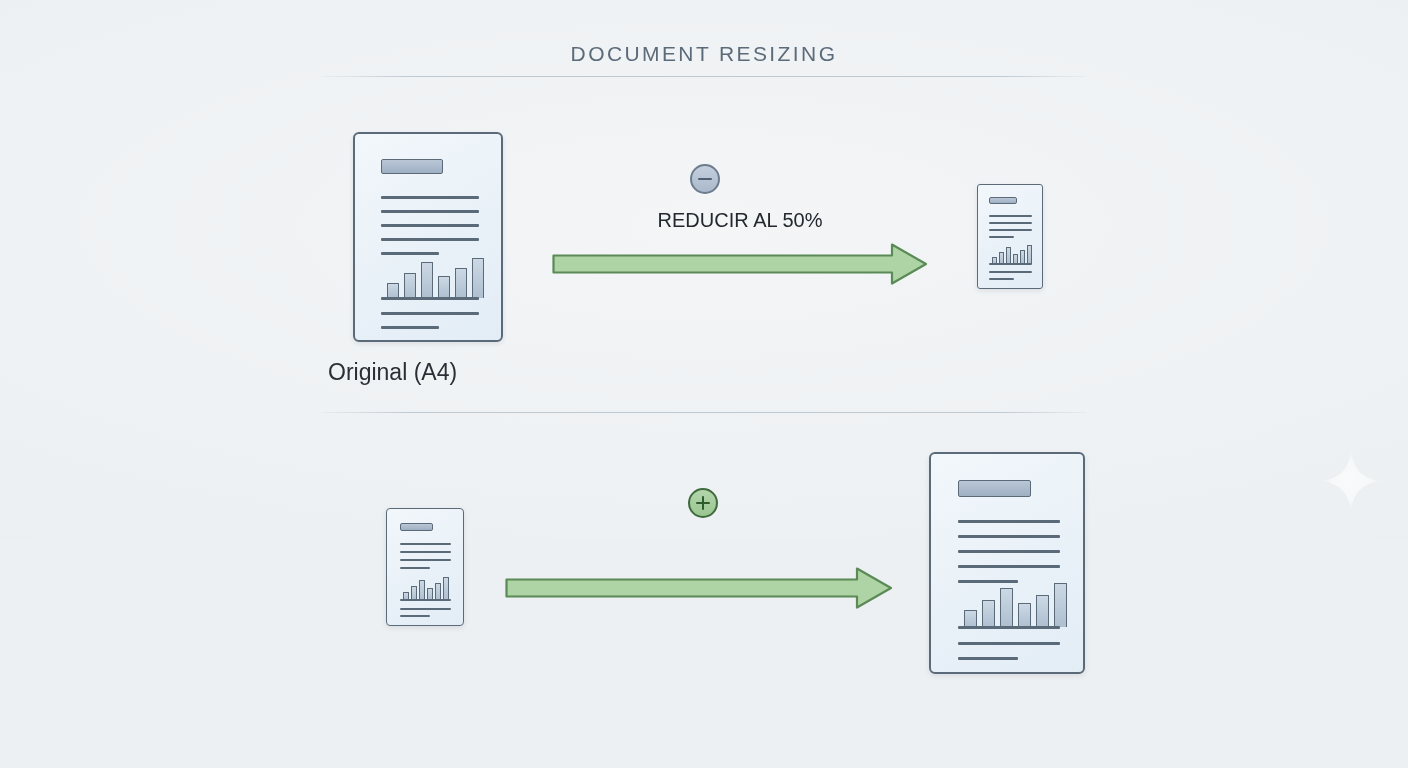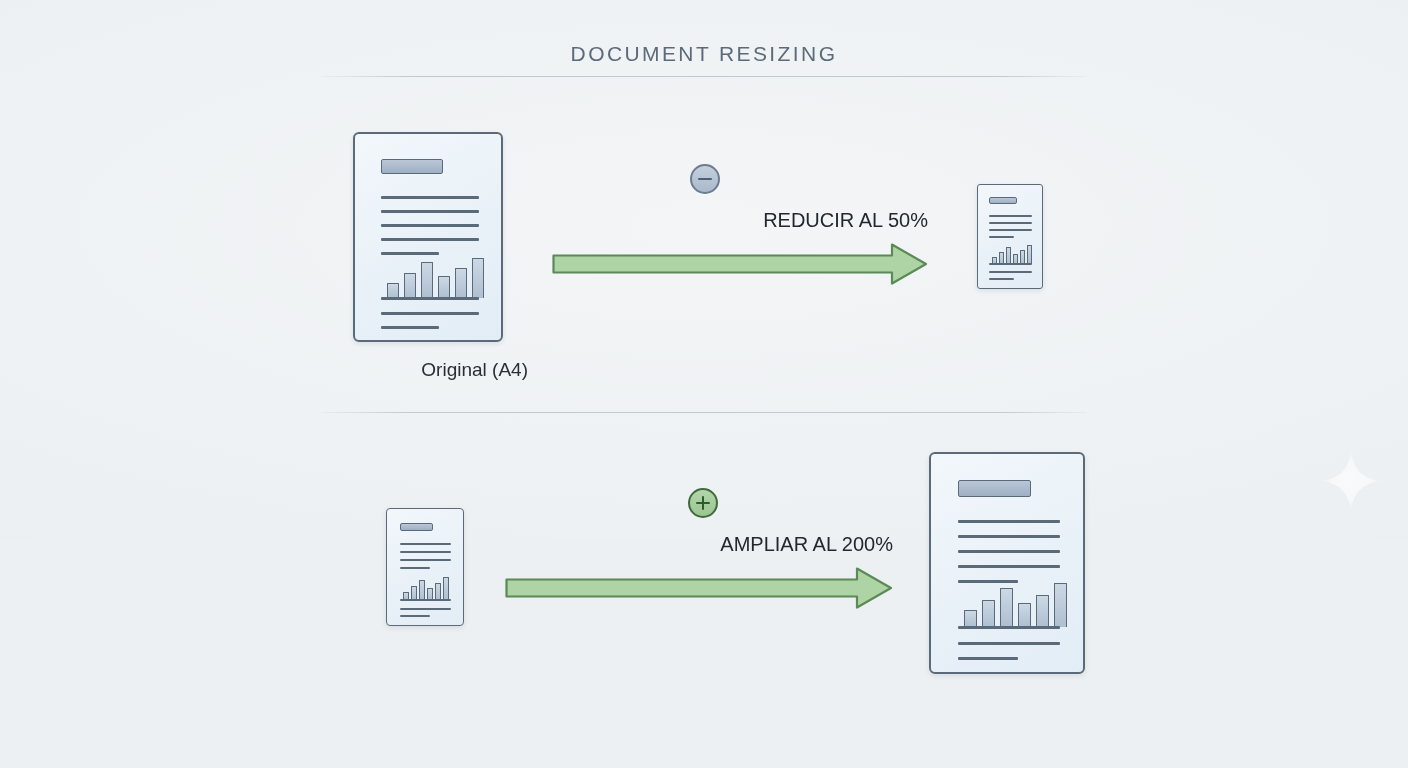--- a/index.html
+++ b/index.html
@@ -91,22 +91,22 @@
   .bar {
     position: absolute;
     background: linear-gradient(180deg, #ccd8e4 0%, #aebfd0 100%);
     border: 1.5px solid #5b6a79;
     border-bottom: none;
     box-sizing: border-box;
     border-radius: 1px 1px 0 0;
   }
   .caption {
     position: absolute;
-    text-align: right;
-    font-size: 19px;
+    text-align: left;
+    font-size: 23px;
     color: #2a2f36;
     white-space: nowrap;
     user-select: none;
   }
 
   
   .arrow-group { position: absolute; }
   .badge {
     position: absolute;
     width: 30px;
@@ -135,21 +135,21 @@
     position: absolute;
     width: 2.6px;
     height: 14px;
     border-radius: 2px;
   }
   .badge.minus .glyph-h { background: #4e5f71; }
   .badge.plus .glyph-h, .badge.plus .glyph-v { background: #2e5a2c; }
 
   .arrow-label {
     position: absolute;
-    text-align: right;
+    text-align: center;
     font-size: 20px;
     color: #23282e;
     white-space: nowrap;
     user-select: none;
   }
   .arrow-svg { position: absolute; display: block; }
 
   
   .sparkle {
     position: absolute;
@@ -257,21 +257,20 @@
           <div class="tline" style="left:13px; top:106px; width:30px; height:1.8px;"></div>
         </div>
       </div>
     </div>
 
     <div class="arrow-group" style="left:505px; top:48px; width:388px; height:80px;">
       <div class="badge plus" style="left:183px; top:0px;">
         <span class="glyph-h"></span>
         <span class="glyph-v"></span>
       </div>
-      <div class="arrow-label" style="left:0px; top:45px; width:388px;">AMPLIAR AL 200%</div>
       <svg class="arrow-svg" style="left:0px; top:78px;" width="388" height="44" viewBox="0 0 388 44">
         <path d="M1.5,13.5 L352,13.5 L352,2.5 L386,22 L352,41.5 L352,30.5 L1.5,30.5 Z" fill="#aed3a4" stroke="#5a8a55" stroke-width="2.2" stroke-linejoin="round"></path>
       </svg>
     </div>
 
     <div class="doc-wrap" style="left:929px; top:12px;">
       <div class="doc" style="width:156px; height:222px;">
         <div class="doc-inner">
           <div class="hdr-bar" style="left:27px; top:26px; width:73px; height:17px;"></div>
 

